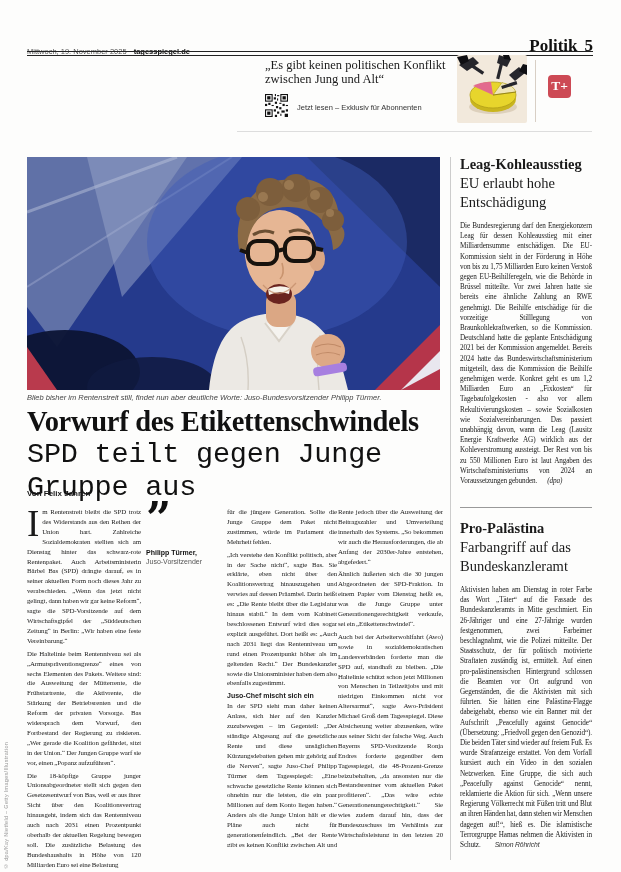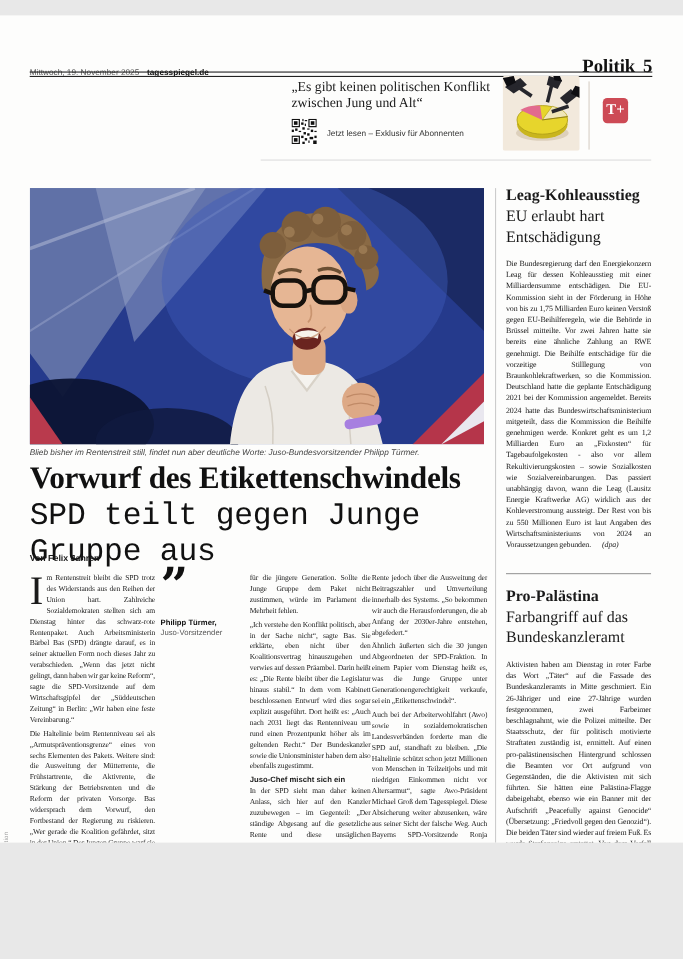--- a/index.html
+++ b/index.html
@@ -1,17 +1,17 @@
 <!DOCTYPE html>
 <html lang="de"><head>
 <meta charset="utf-8">
 <style>
   html,body { margin:0; padding:0; background:#e8e8e8; }
   .page {
-    position:relative; width:621px; height:752px; margin:14px auto;
+    position:relative; width:621px; height:872px; margin:0 auto;
     background:#fdfdfc; overflow:hidden;
     font-family:"Liberation Serif", serif; color:#1a1a1a;
   }
   
   .header { position:absolute; top:36px; left:27px; width:566px;
     display:flex; justify-content:space-between; align-items:flex-end; }
   .header-left { font-family:"Liberation Sans",sans-serif; font-size:7.5px; color:#555; }
   .header-site { font-weight:bold; color:#111; margin-left:7px; }
   .header-right { font-family:"Liberation Serif",serif; font-weight:bold; font-size:17px; color:#111; }
   .header-right .pageno { margin-left:7px; }
@@ -244,21 +244,21 @@
     <p>Rente jedoch über die Ausweitung der Beitragszahler und Umverteilung innerhalb des Systems. „So bekommen wir auch die Herausforderungen, die ab Anfang der 2030er-Jahre entstehen, abgefedert.“</p>
     <p>Ähnlich äußerten sich die 30 jungen Abgeordneten der SPD-Fraktion. In einem Papier vom Dienstag heißt es, was die Junge Gruppe unter Generationengerechtigkeit verkaufe, sei ein „Etikettenschwindel“.</p>
     <p>Auch bei der Arbeiterwohlfahrt (Awo) sowie in sozialdemokratischen Landesverbänden forderte man die SPD auf, standhaft zu bleiben. „Die Haltelinie schützt schon jetzt Millionen von Menschen in Teilzeitjobs und mit niedrigen Einkommen nicht vor Altersarmut“, sagte Awo-Präsident Michael Groß dem Tagesspiegel. Diese Absicherung weiter abzusenken, wäre aus seiner Sicht der falsche Weg. Auch Bayerns SPD-Vorsitzende Ronja Endres forderte gegenüber dem Tagesspiegel, die 48-Prozent-Grenze beizubehalten, „da ansonsten nur die Bestandsrentner vom aktuellen Paket profitieren“. „Das wäre echte Generationenungerechtigkeit.“ Sie wies zudem darauf hin, dass der Bundeszuschuss im Verhältnis zur Wirtschaftsleistung in den letzten 20 Jahren zurückgegangen sei.</p>
 
   </div>
 
   <div class="divider-v"></div>
   <div class="sidebar">
     <div class="sb-art sb-a1">
       <div class="sb-kicker">Leag-Kohleausstieg</div>
-      <div class="sb-title">EU erlaubt hart Entschädigung</div>
+      <div class="sb-title">EU erlaubt hohe Entschädigung</div>
       <p class="sb-body"><span>Die Bundesregierung darf den Energiekonzern Leag für dessen Kohleausstieg mit einer Milliardensumme entschädigen. Die EU-Kommission sieht in der Förderung in Höhe von bis zu 1,75 Milliarden Euro keinen Verstoß gegen EU-Beihilferegeln, wie die Behörde in Brüssel mitteilte. Vor zwei Jahren hatte sie bereits eine ähnliche Zahlung an RWE genehmigt. Die Beihilfe entschädige für die vorzeitige Stilllegung von Braunkohlekraftwerken, so die Kommission. Deutschland hatte die geplante Entschädigung 2021 bei der Kommission angemeldet. Bereits 2024 hatte das Bundeswirtschaftsministerium mitgeteilt, dass die Kommission die Beihilfe genehmigen werde. Konkret geht es um 1,2 Milliarden Euro an „Fixkosten“ für Tagebaufolgekosten - also vor allem Rekultivierungskosten – sowie Sozialkosten wie Sozialvereinbarungen. Das passiert unabhängig davon, wann die Leag (Lausitz Energie Kraftwerke AG) wirklich aus der Kohleverstromung aussteigt. Der Rest von bis zu 550 Millionen Euro ist laut Angaben des Wirtschaftsministeriums von 2024 an Voraussetzungen gebunden.</span><span class="sb-credit">(dpa)</span></p>
     </div>
     <div class="sb-rule"></div>
     <div class="sb-art sb-a2">
       <div class="sb-kicker">Pro-Palästina</div>
       <div class="sb-title">Farbangriff auf das Bundeskanzleramt</div>
       <p class="sb-body"><span>Aktivisten haben am Dienstag in roter Farbe das Wort „Täter“ auf die Fassade des Bundeskanzleramts in Mitte geschmiert. Ein 26-Jähriger und eine 27-Jährige wurden festgenommen, zwei Farbeimer beschlagnahmt, wie die Polizei mitteilte. Der Staatsschutz, der für politisch motivierte Straftaten zuständig ist, ermittelt. Auf einen pro-palästinensischen Hintergrund schlossen die Beamten vor Ort aufgrund von Gegenständen, die die Aktivisten mit sich führten. Sie hätten eine Palästina-Flagge dabeigehabt, ebenso wie ein Banner mit der Aufschrift „Peacefully against Genocide“ (Übersetzung: „Friedvoll gegen den Genozid“). Die beiden Täter sind wieder auf freiem Fuß. Es wurde Strafanzeige erstattet. Von dem Vorfall kursiert auch ein Video in den sozialen Netzwerken. Eine Gruppe, die sich auch „Peacefully against Genocide“ nennt, reklamierte die Aktion für sich. „Wenn unsere Regierung Völkerrecht mit Füßen tritt und Blut an ihren Händen hat, dann stehen wir Menschen dagegen auf!“, hieß es. Die islamistische Terrorgruppe Hamas nehmen die Aktivisten in Schutz.</span><span class="sb-author">Simon Röhricht</span></p>
     </div>
   </div>
 

